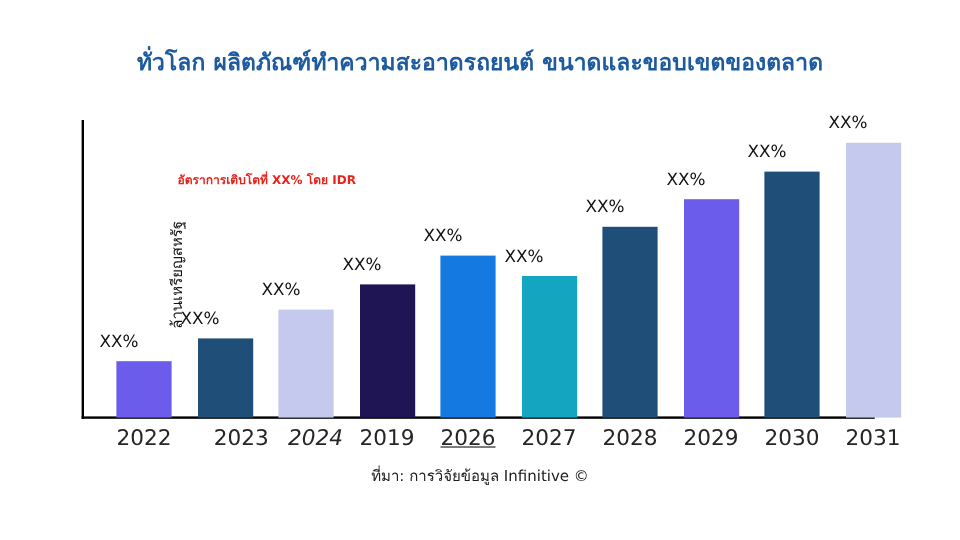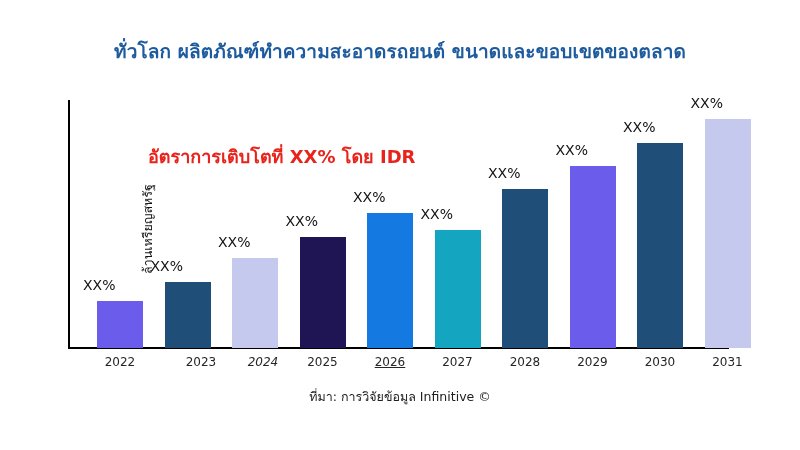--- a/index.html
+++ b/index.html
@@ -92,29 +92,29 @@
     text-align: left;
     font-size: 14px;
     color: #111111;
     white-space: nowrap;
   }
   .tick-label {
     position: absolute;
     top: 355px;
     width: 74px;
     text-align: center;
-    font-size: 12px;
+    font-size: 18px;
     color: #262626;
   }
   
   #growth-note {
     position: absolute;
     left: 148px;
     top: 142px;
-    font-size: 18px;
+    font-size: 10px;
     font-weight: 600;
     color: #e8231b;
     white-space: nowrap;
   }
   
   #source {
     position: absolute;
     left: 0;
     top: 387px;
     width: 800px;
@@ -148,21 +148,21 @@
     <div class="bar-label" style="left: 83px; top: 277px;">XX%</div>
     <div class="tick-label" style="left: 83px;">2022</div>
     <div class="bar-col" style="left: 164.5px; top: 282px; height: 66px; background: rgb(31, 78, 121);"></div>
     <div class="bar-label" style="left: 150.5px; top: 258px;">XX%</div>
     <div class="tick-label" style="left: 164px;">2023</div>
     <div class="bar-col" style="left: 232px; top: 258px; height: 90px; background: rgb(197, 201, 238);"></div>
     <div class="bar-label" style="left: 218px; top: 234px;">XX%</div>
     <div class="tick-label" style="left: 226px; font-style: italic;">2024</div>
     <div class="bar-col" style="left: 299.5px; top: 237px; height: 111px; background: rgb(31, 21, 85);"></div>
     <div class="bar-label" style="left: 285.5px; top: 213px;">XX%</div>
-    <div class="tick-label" style="left: 285.5px;">2025</div>
+    <div class="tick-label" style="left: 285.5px;">2019</div>
     <div class="bar-col" style="left: 367px; top: 213px; height: 135px; background: rgb(20, 121, 224);"></div>
     <div class="bar-label" style="left: 353px; top: 189px;">XX%</div>
     <div class="tick-label" style="left: 353px; text-decoration: underline;">2026</div>
     <div class="bar-col" style="left: 434.5px; top: 230px; height: 118px; background: rgb(20, 166, 192);"></div>
     <div class="bar-label" style="left: 420.5px; top: 206px;">XX%</div>
     <div class="tick-label" style="left: 420.5px;">2027</div>
     <div class="bar-col" style="left: 502px; top: 189px; height: 159px; background: rgb(31, 78, 121);"></div>
     <div class="bar-label" style="left: 488px; top: 165px;">XX%</div>
     <div class="tick-label" style="left: 488px;">2028</div>
     <div class="bar-col" style="left: 569.5px; top: 166px; height: 182px; background: rgb(107, 92, 235);"></div>

